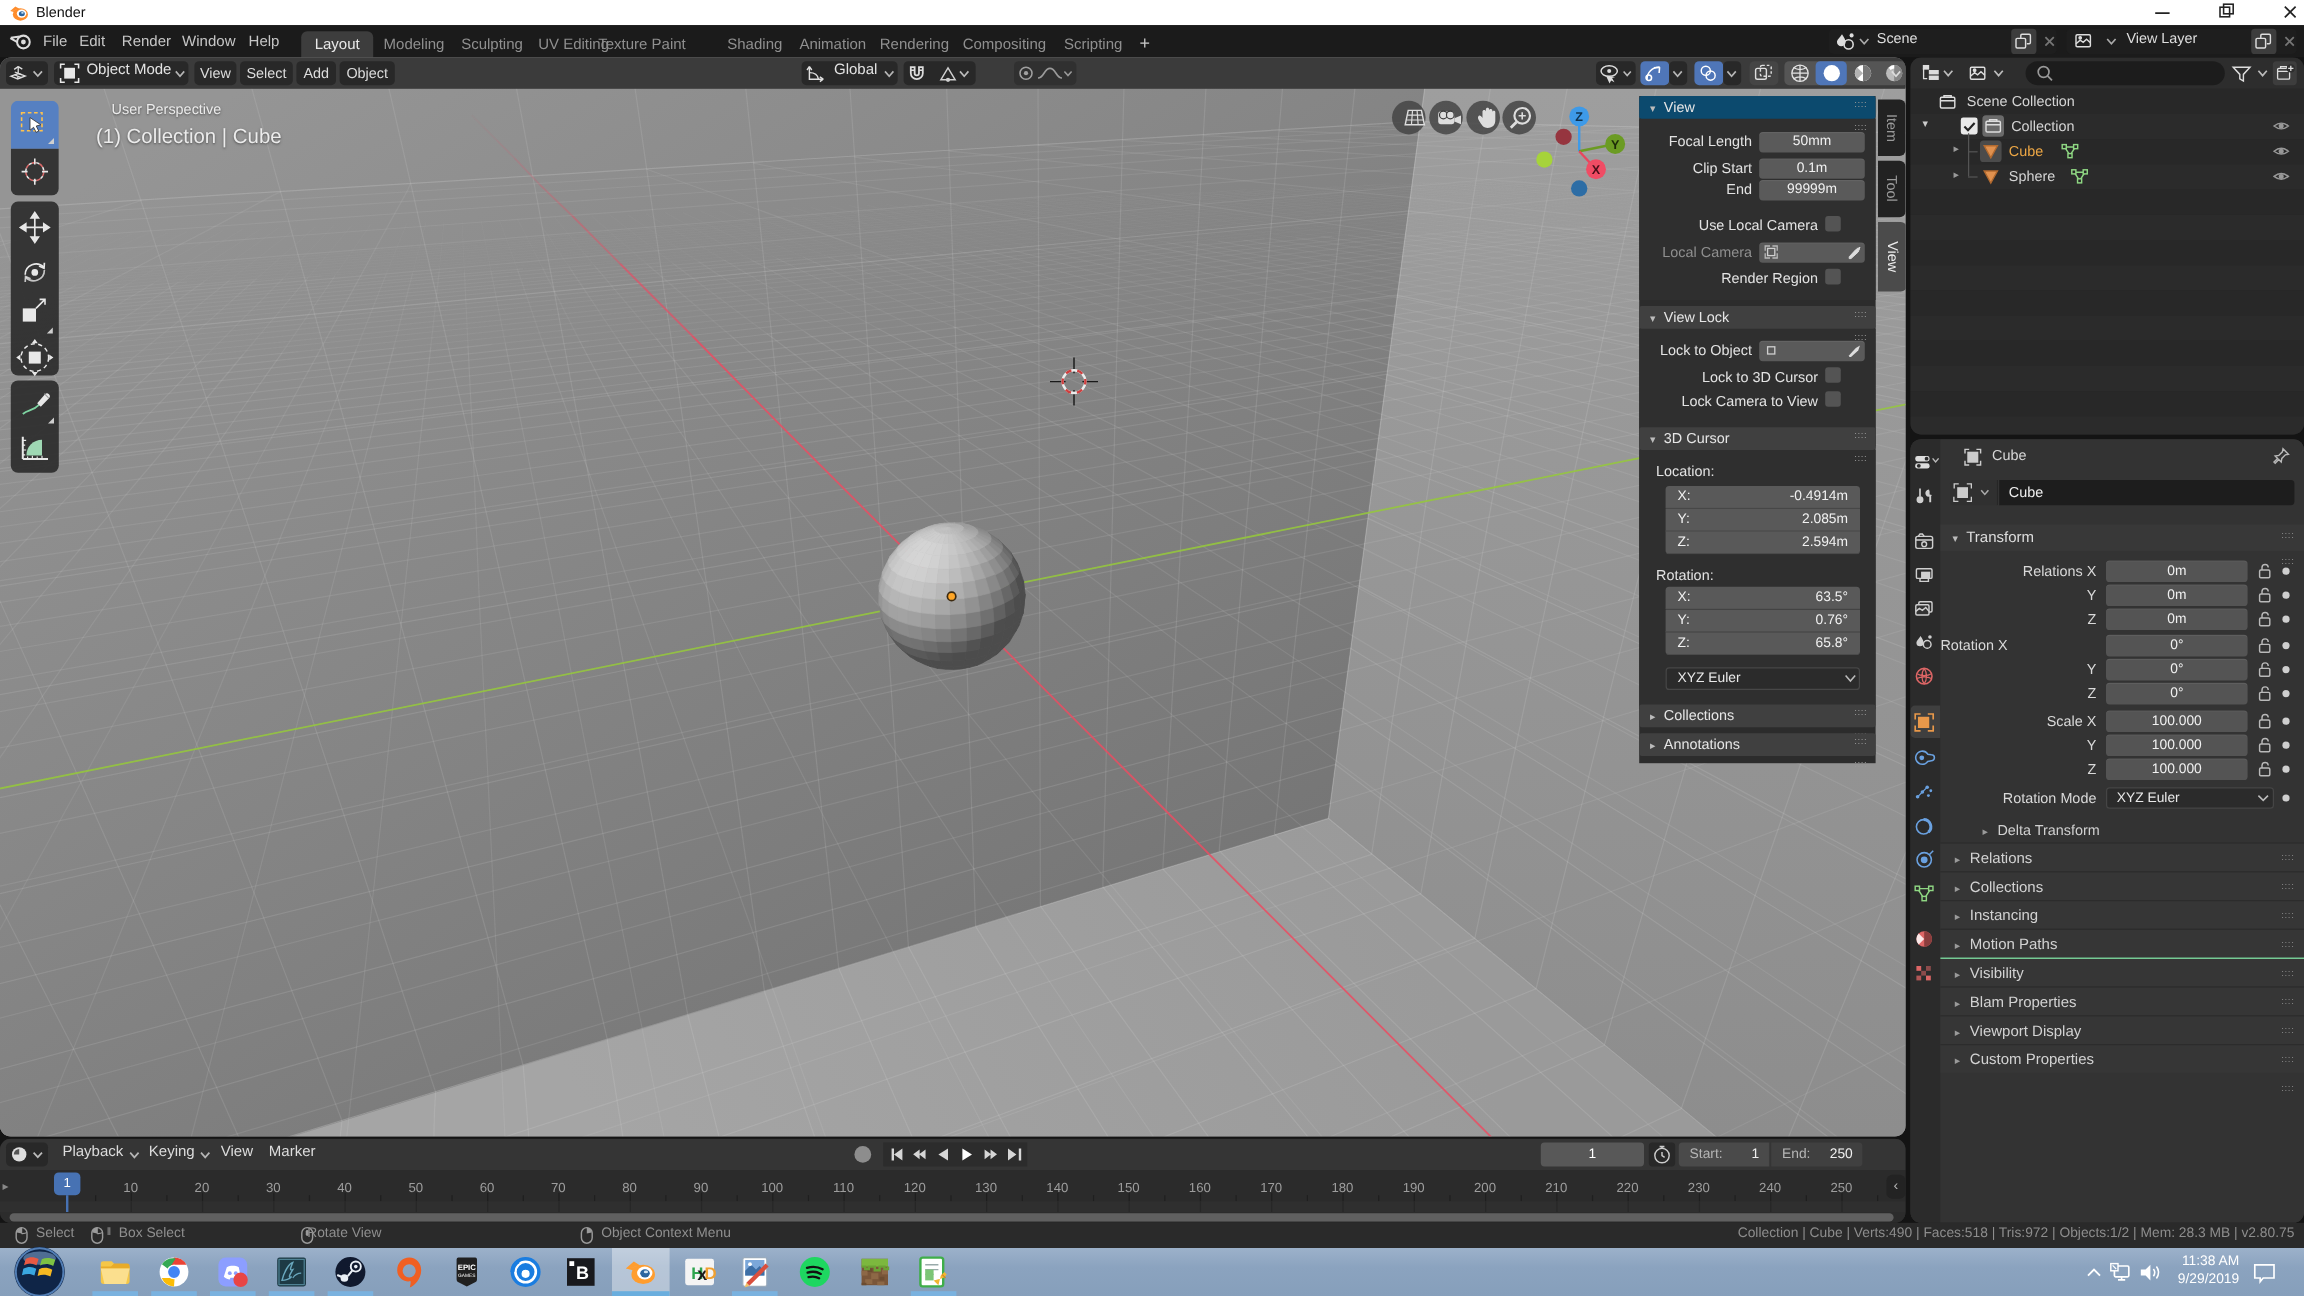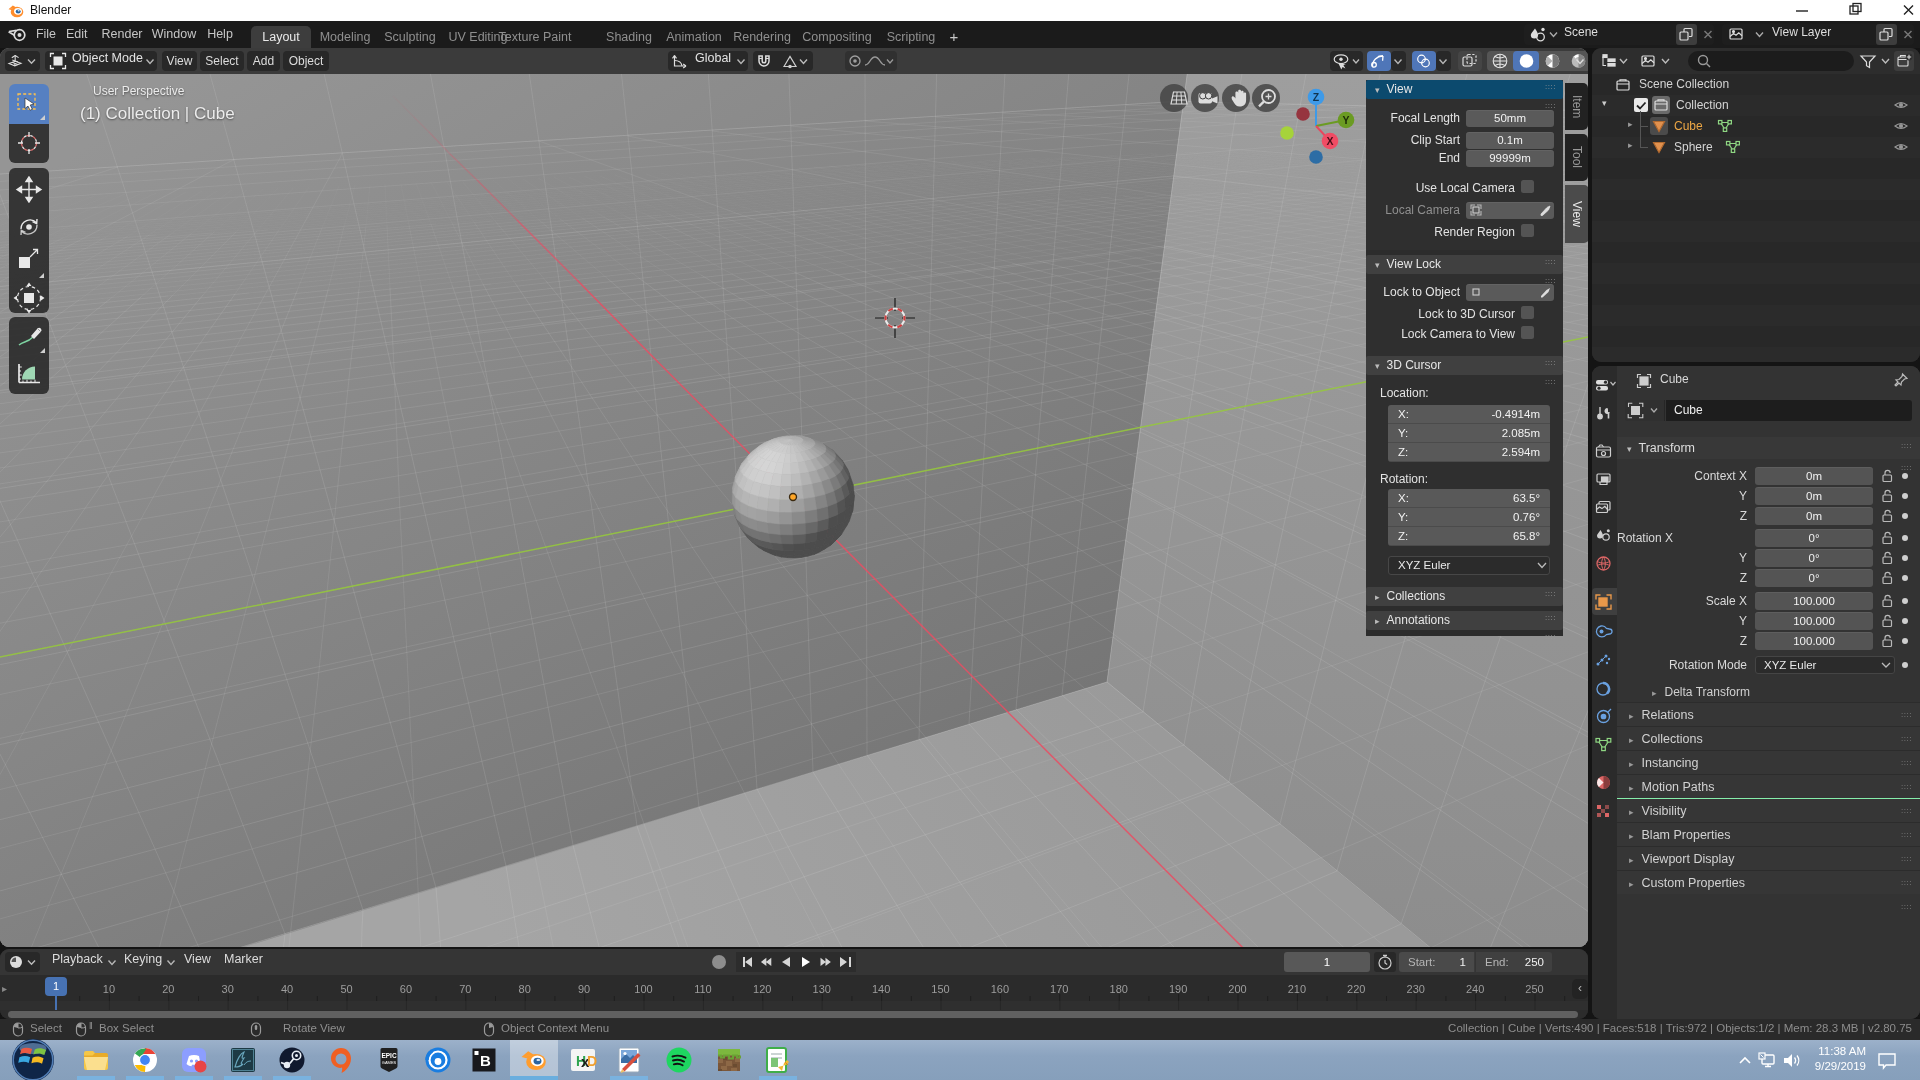--- a/index.html
+++ b/index.html
@@ -1498,21 +1498,21 @@
       <div class="abs" style="left:33px;top:34px;width:40px;height:21px;background:#303030;border-radius:3px 0 0 3px;border-right:1px solid #262626"></div>
       <svg class="ico" style="left:33px;top:34px" width="40" height="21" viewBox="0 0 40 21">
         <rect x="6" y="6" width="9" height="9" fill="#ccc"></rect>
         <g stroke="#ccc" stroke-width="1.1" fill="none">
           <path d="M3.5 7 v-3.8 h3.8 M14 3.2 h3.8 v3.8 M17.8 14 v3.8 h-3.8 M7 17.8 h-3.8 v-3.8"></path>
         </g>
         <path d="M26 8.5 l3 3.5 3-3.5" fill="none" stroke="#aaa" stroke-width="1.3"></path>
       </svg>
       <div class="abs" style="left:74px;top:34px;width:246px;height:21px;background:#1d1d1d;border-radius:0 3px 3px 0;color:#efefef;font-size:12px;line-height:21px"><span style="margin-left:8px">Cube</span></div>
       <div class="abs" style="left:25px;top:71px;width:303px;height:22px;background:#383838;color:#dedede;font-size:12.5px;line-height:22px"><span style="color:#bbb;font-size:9px;margin:0 7px 0 10px">▾</span>Transform<span style="position:absolute;right:8px;top:-2px;letter-spacing:.5px;color:#8d8d8d;font-size:8px">::::<br>::::</span></div>
-      <div class="abs" style="left:25px;top:101px;width:130px;text-align:right;font-size:12px;color:#d9d9d9;line-height:18px">Context X</div>
+      <div class="abs" style="left:25px;top:101px;width:130px;text-align:right;font-size:12px;color:#d9d9d9;line-height:18px">Relations X</div>
       <div class="abs" style="left:163px;top:101px;width:118px;height:18px;background:#545454;border-radius:3px;color:#f1f1f1;font-size:11.5px;line-height:18px;text-align:center;box-shadow:inset 0 1px 0 rgba(255,255,255,.06)">0m</div>
       <svg class="ico" style="left:287px;top:101px" width="16" height="18" viewBox="0 0 16 18">
         <g fill="none" stroke="#b9b9b9" stroke-width="1.2">
           <rect x="4" y="8" width="8.5" height="6.5" rx="1"></rect>
           <path d="M6 8 V6 a2.6 2.6 0 0 1 5.2 0"></path>
         </g>
       </svg>
       <div class="abs" style="left:310px;top:107px;width:6px;height:6px;border-radius:50%;background:#cfcfcf"></div>
       <div class="abs" style="left:25px;top:121px;width:130px;text-align:right;font-size:12px;color:#d9d9d9;line-height:18px">Y</div>
       <div class="abs" style="left:163px;top:121px;width:118px;height:18px;background:#545454;border-radius:3px;color:#f1f1f1;font-size:11.5px;line-height:18px;text-align:center;box-shadow:inset 0 1px 0 rgba(255,255,255,.06)">0m</div>
@@ -1780,21 +1780,21 @@
       <rect x="1.5" y="1" width="9" height="13" rx="4.5" fill="none" stroke="#9a9a9a" stroke-width="1.2"></rect>
       <path d="M6 1 v5 M6 6 a4.5 2 0 0 0 4.5-1" stroke="#9a9a9a" stroke-width="1" fill="none"></path>
       <path d="M2 5 a4.5 3.5 0 0 1 4-4 v5 Z" fill="#9a9a9a"></path>
     </svg>
     <div class="abs" style="left:89px;top:2px;font-size:9px;color:#9a9a9a">‖</div>
     <div class="abs" style="left:99px;top:3px">Box Select</div>
     <svg class="ico" style="left:250px;top:3px" width="12" height="15" viewBox="0 0 12 15">
       <rect x="1.5" y="1" width="9" height="13" rx="4.5" fill="none" stroke="#9a9a9a" stroke-width="1.2"></rect>
       <rect x="4.8" y="3" width="2.4" height="5" rx="1.2" fill="#9a9a9a"></rect>
     </svg>
-    <div class="abs" style="left:283px;top:3px">Rotate View</div>
+    <div class="abs" style="left:256px;top:3px">Rotate View</div>
     <svg class="ico" style="left:483px;top:3px" width="12" height="15" viewBox="0 0 12 15">
       <rect x="1.5" y="1" width="9" height="13" rx="4.5" fill="none" stroke="#9a9a9a" stroke-width="1.2"></rect>
       <path d="M10 5 a4.5 3.5 0 0 0-4-4 v5 Z" fill="#9a9a9a"></path>
     </svg>
     <div class="abs" style="left:501px;top:3px">Object Context Menu</div>
     <div class="abs" style="right:8px;top:3px;color:#8d8d8d">Collection | Cube | Verts:490 | Faces:518 | Tris:972 | Objects:1/2 | Mem: 28.3 MB | v2.80.75</div>
   </div>
 <div id="taskbar" class="abs">
     <div class="abs" style="left:510px;top:0;width:48px;height:40px;background:rgba(255,255,255,.38)"></div>
     <div class="abs" style="left:77px;top:36px;width:38px;height:4px;background:#7ab2df"></div>

